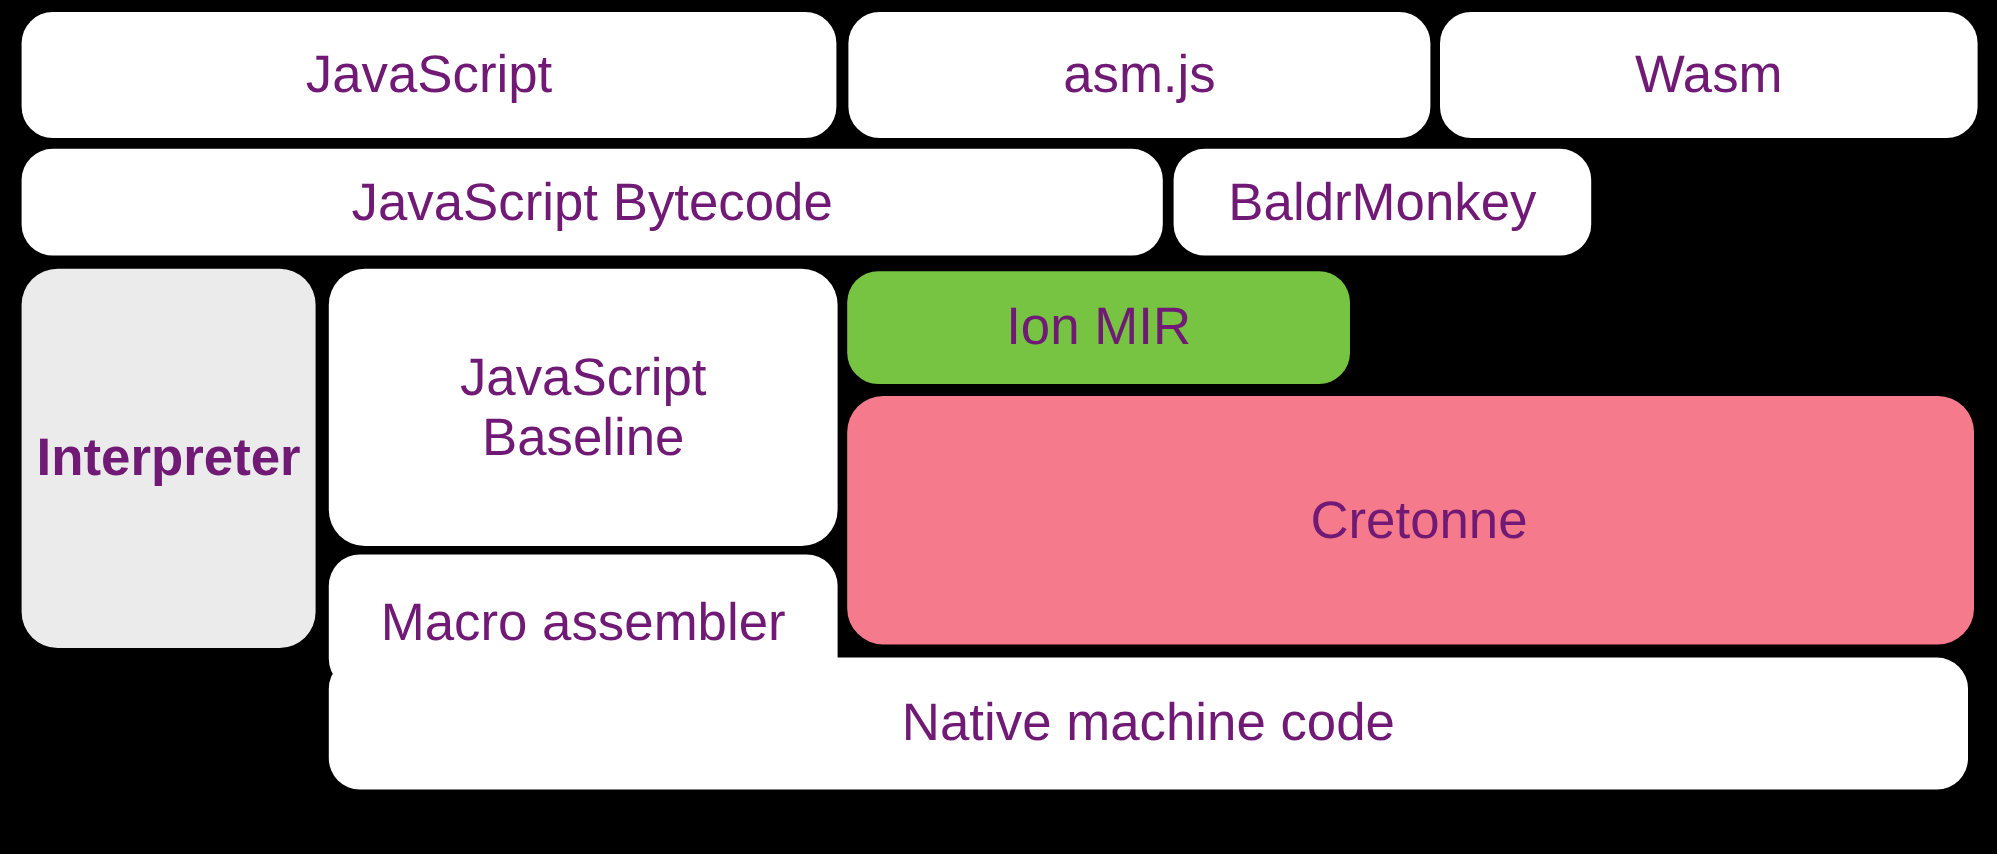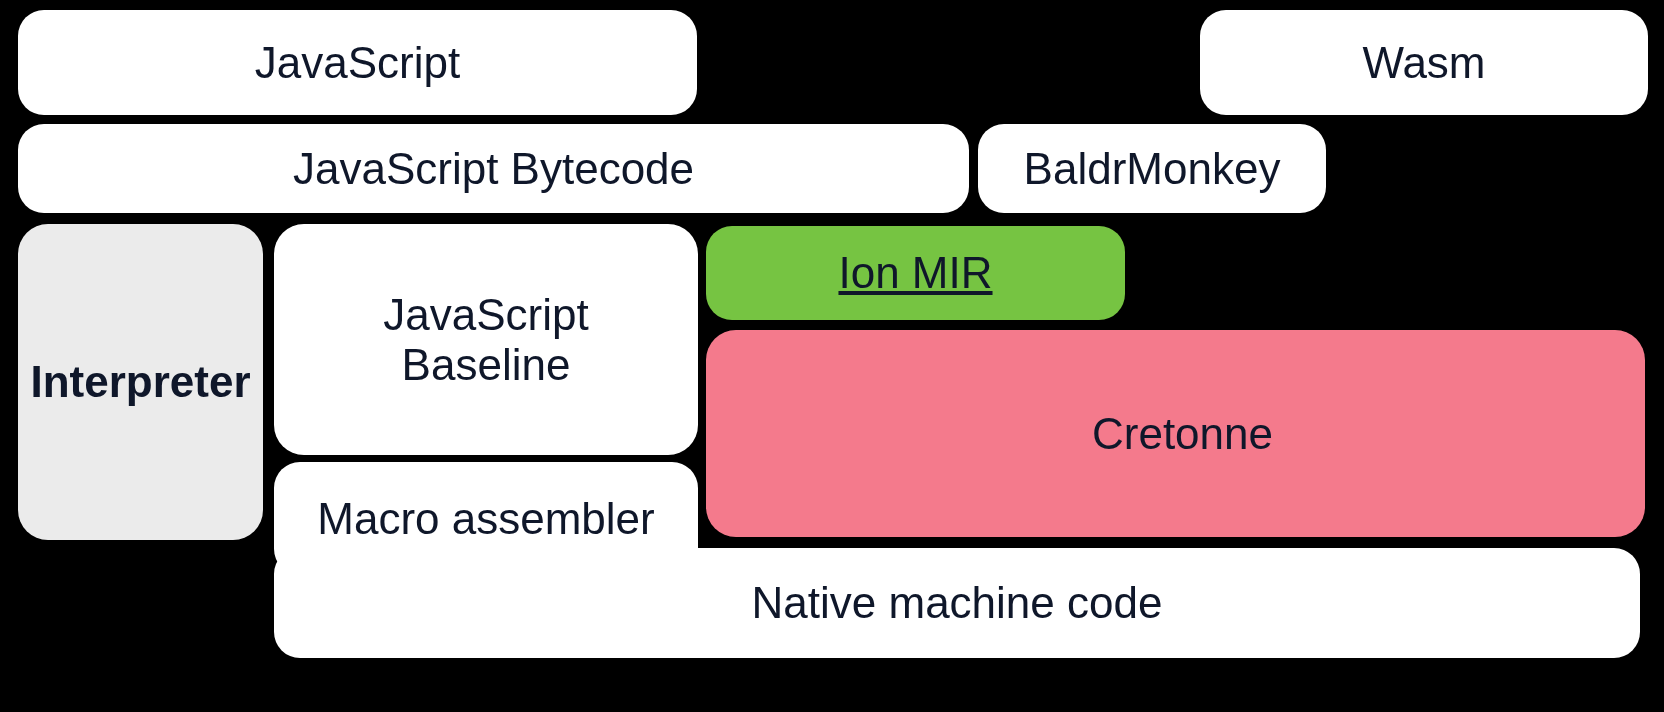--- a/index.html
+++ b/index.html
@@ -16,54 +16,55 @@
     font-family: "Liberation Sans", sans-serif;
   }
   .box {
     position: absolute;
     box-sizing: border-box;
     display: flex;
     align-items: center;
     justify-content: center;
     text-align: center;
     border-radius: 26px;
-    color: #0f172a;
+    color: #701a75;
     font-size: 44px;
     line-height: 1.12;
     font-weight: 400;
     letter-spacing: 0px;
     white-space: pre-line;
     padding: 0 10px;
   }
   .box.white   { background: #ffffff; }
   .box.gray    { background: #ebebeb; }
   .box.green   { background: #76c442; }
   .box.pink    { background: #f47a8c; padding-left: 24px; }
   .box.tall    { border-radius: 30px; }
 </style>
 </head>
 <body>
 
 <div id="stack-diagram">
 
   <div class="box white" style="left:18px; top:10px; width:679px; height:105px;">JavaScript</div>
 
+  <div class="box white" style="left:707px; top:10px; width:485px; height:105px;">asm.js</div>
 
   <div class="box white" style="left:1200px; top:10px; width:448px; height:105px;text-align:right;">Wasm</div>
 
   <div class="box white" style="left:18px; top:124px; width:951px; height:89px;">JavaScript Bytecode</div>
 
   <div class="box white" style="left:978px; top:124px; width:348px; height:89px;">BaldrMonkey</div>
 
   <div class="box gray tall" style="left:18px; top:224px; width:245px; height:316px;font-weight:bold;">Interpreter</div>
 
   <div class="box white tall" style="left:274px; top:224px; width:424px; height:231px;">JavaScript
 Baseline</div>
 
   <div class="box white" style="left:274px; top:462px; width:424px; height:113px;">Macro assembler</div>
 
-  <div class="box green" style="left:706px; top:226px; width:419px; height:94px;text-decoration:underline;">Ion MIR</div>
+  <div class="box green" style="left:706px; top:226px; width:419px; height:94px;">Ion MIR</div>
 
   <div class="box pink tall" style="left:706px; top:330px; width:939px; height:207px;">Cretonne</div>
 
   <div class="box white" style="left:274px; top:548px; width:1366px; height:110px;">Native machine code</div>
 
 </div>
 
 </body></html>

